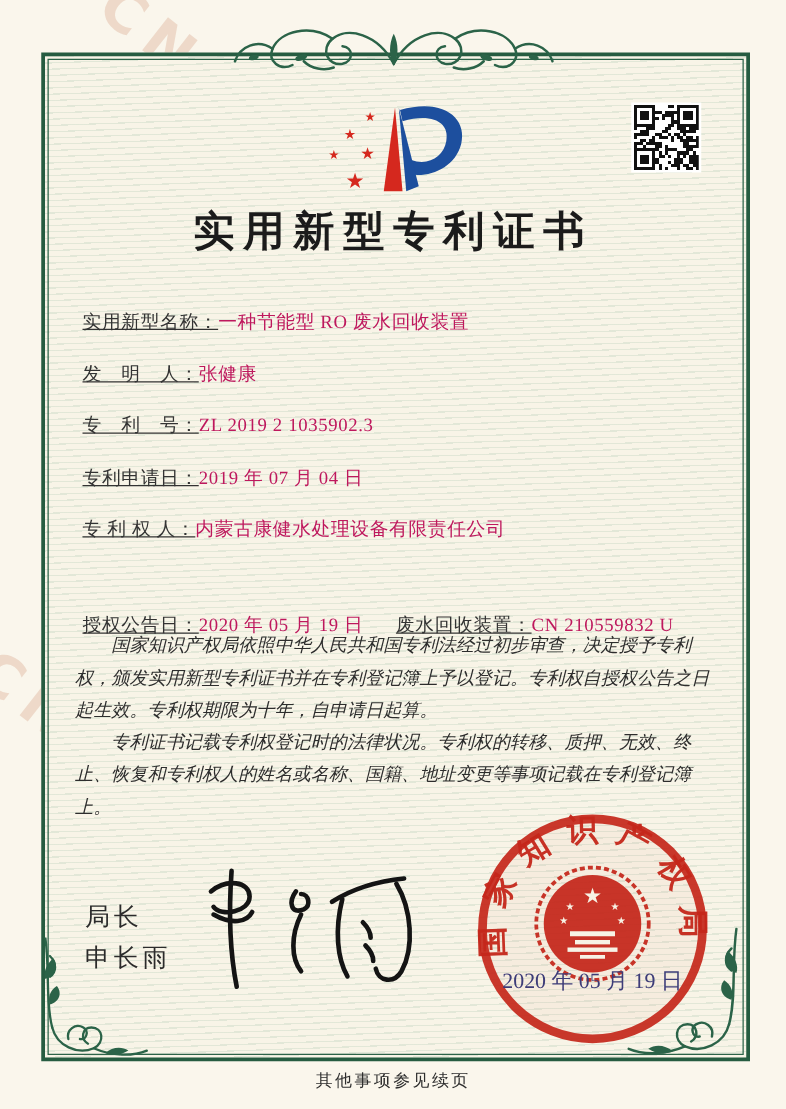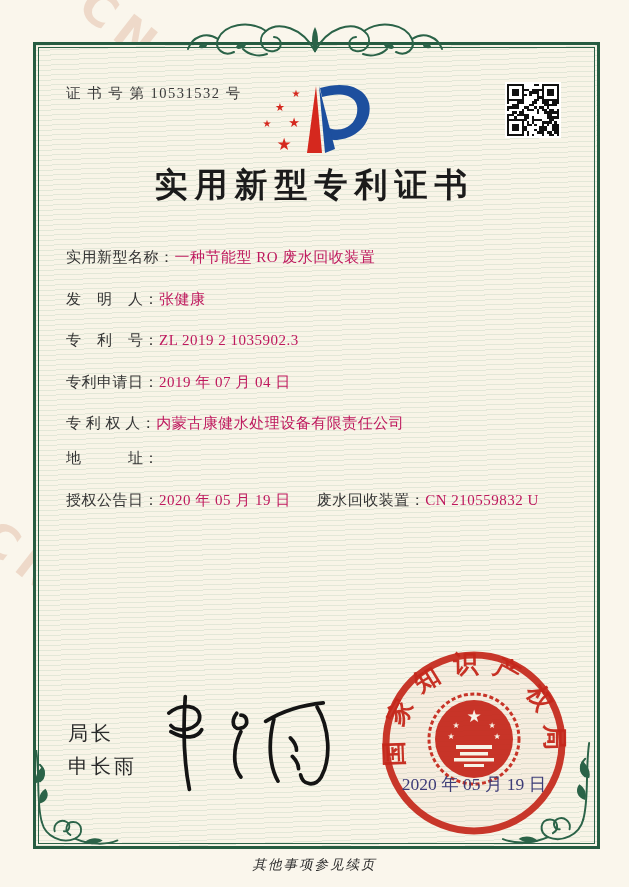--- a/index.html
+++ b/index.html
@@ -21,38 +21,38 @@
   
   .cert-no{position:absolute;left:66px;top:84px;font-size:14.5px;letter-spacing:1.5px;color:#3a3a3a;}
   .logo{position:absolute;left:256px;top:78px;width:130px;height:84px;}
   .qr{position:absolute;left:505px;top:82px;width:56px;height:56px;background:#fff;padding:2px;box-sizing:border-box;}
   .qr svg{display:block;width:100%;height:100%;}
   .title{position:absolute;left:0;top:163px;width:629px;text-align:center;
          font-size:33px;font-weight:bold;letter-spacing:7px;color:#1b1b1b;}
   
   .fields{position:absolute;left:66px;top:240px;width:510px;font-size:15px;color:#333;}
   .frow{position:absolute;left:0;white-space:nowrap;letter-spacing:0.5px;}
-  .frow .lab{color:#333;}
+  .frow .lab{color:#333;text-decoration:underline;}
   .frow .val{color:#be185d;}
   .frow.addr{white-space:normal;display:flex;}
   .frow.addr .lab{flex:0 0 auto;}
   .frow.addr .val{width:398px;line-height:23px;}
   .pair2{margin-left:26px;}
   
   .paras{position:absolute;left:60px;top:505px;width:512px;font-size:14.5px;line-height:1.78;
          font-style:italic;color:#2d2d2d;}
   .paras p{margin:0;text-indent:2em;}
   
   .director{position:absolute;left:68px;font-size:20px;letter-spacing:3px;color:#2b2b2b;}
   .d1{top:720px;} .d2{top:753px;font-family:Liberation Mono, monospace;}
   .sig{position:absolute;left:142px;top:686px;width:206px;height:114px;}
   .seal{position:absolute;left:371px;top:647px;width:207px;height:197px;}
   .pageno{position:absolute;left:0;top:814px;width:629px;text-align:center;font-size:13.5px;color:#333;letter-spacing:1px;}
   .note{position:absolute;left:0;top:856px;width:629px;text-align:center;font-size:13.5px;
-        font-style:italic;color:#2d2d2d;letter-spacing:2px;}
+        color:#2d2d2d;letter-spacing:2px;}
   
   .orn{position:absolute;}
   .orn-top{left:183px;top:17px;width:264px;height:47px;}
   .orn-bl{left:30px;top:750px;width:90px;height:96px;}
   .orn-br{left:501px;top:742px;width:94px;height:104px;transform:scaleX(-1);}
 </style>
 </head>
 <body>
 
 <div class="page">
@@ -104,21 +104,20 @@
       <path d="M26,88 C24,80 32,74 39,78 C44,81 42,89 36,88"></path>
       <path d="M10,16 C16,22 16,30 10,34"></path>
     </g>
     <g fill="#2b6348">
       <path d="M6,36 C14,33 18,25 13,18 C7,23 4,30 6,36 Z"></path>
       <path d="M10,58 C18,56 21,48 16,42 C10,46 8,52 10,58 Z"></path>
       <path d="M58,100 C64,95 72,94 78,98 C72,102 64,103 58,100 Z"></path>
     </g>
   </svg>
 
-  <div class="cert-no">证 书 号 第 10531532 号</div>
 
   <svg class="logo" viewBox="0 0 130 84">
     <path d="M64,10 C98,0 118,16 113,37 C108,57 86,65 70,61 L73,50 C87,55 99,47 101,35 C104,20 90,12 66,19 Z" fill="#1d4f9e"></path>
     <polygon points="60,8 51,75 66,75" fill="#d5281e"></polygon>
     <polygon points="63,8 69,75 79,71" fill="#1d4f9e"></polygon>
     <g fill="#d5281e" font-family="DejaVu Sans, sans-serif" text-anchor="middle">
       <text x="40" y="19" font-size="10">★</text>
       <text x="24" y="33" font-size="11">★</text>
       <text x="11" y="49" font-size="10">★</text>
       <text x="38" y="49" font-size="13">★</text>
@@ -291,27 +290,30 @@
 
   <div class="title">实用新型专利证书</div>
 
   <div class="fields">
     <div class="frow" style="top:8px"><span class="lab">实用新型名称：</span><span class="val">一种节能型 RO 废水回收装置</span></div>
     <div class="frow" style="top:50px"><span class="lab">发　明　人：</span><span class="val">张健康</span></div>
     <div class="frow" style="top:91px"><span class="lab">专　利　号：</span><span class="val">ZL 2019 2 1035902.3</span></div>
     <div class="frow" style="top:133px"><span class="lab">专利申请日：</span><span class="val">2019 年 07 月 04 日</span></div>
     <div class="frow" style="top:174px"><span class="lab">专 利 权 人：</span><span class="val">内蒙古康健水处理设备有限责任公司</span></div>
     <div class="frow addr" style="top:209px">
-        <span class="lab">地　　　址：</span>
       </div>
     <div class="frow" style="top:251px">
       <span class="lab">授权公告日：</span><span class="val">2020 年 05 月 19 日</span><span class="lab pair2">废水回收装置：</span><span class="val">CN 210559832 U</span>
     </div>
   </div>
 
+  <div class="paras">
+    <p>国家知识产权局依照中华人民共和国专利法经过初步审查，决定授予专利权，颁发实用新型专利证书并在专利登记簿上予以登记。专利权自授权公告之日起生效。专利权期限为十年，自申请日起算。</p>
+    <p>专利证书记载专利权登记时的法律状况。专利权的转移、质押、无效、终止、恢复和专利权人的姓名或名称、国籍、地址变更等事项记载在专利登记簿上。</p>
+  </div>
 
   <div class="director d1">局长</div>
   <div class="director d2">申长雨</div>
 
   <svg class="sig" viewBox="0 0 200 110">
     <g fill="none" stroke="#141414" stroke-width="3.6" stroke-linecap="round" stroke-linejoin="round">
       <path d="M26,26 C38,16 56,18 56,30 C56,42 34,46 28,38"></path>
       <path d="M28,44 C42,52 54,50 58,42"></path>
       <path d="M42,10 C40,38 40,70 46,100"></path>
       <path d="M92,26 C86,34 88,44 98,40 C104,37 102,28 96,28"></path>

